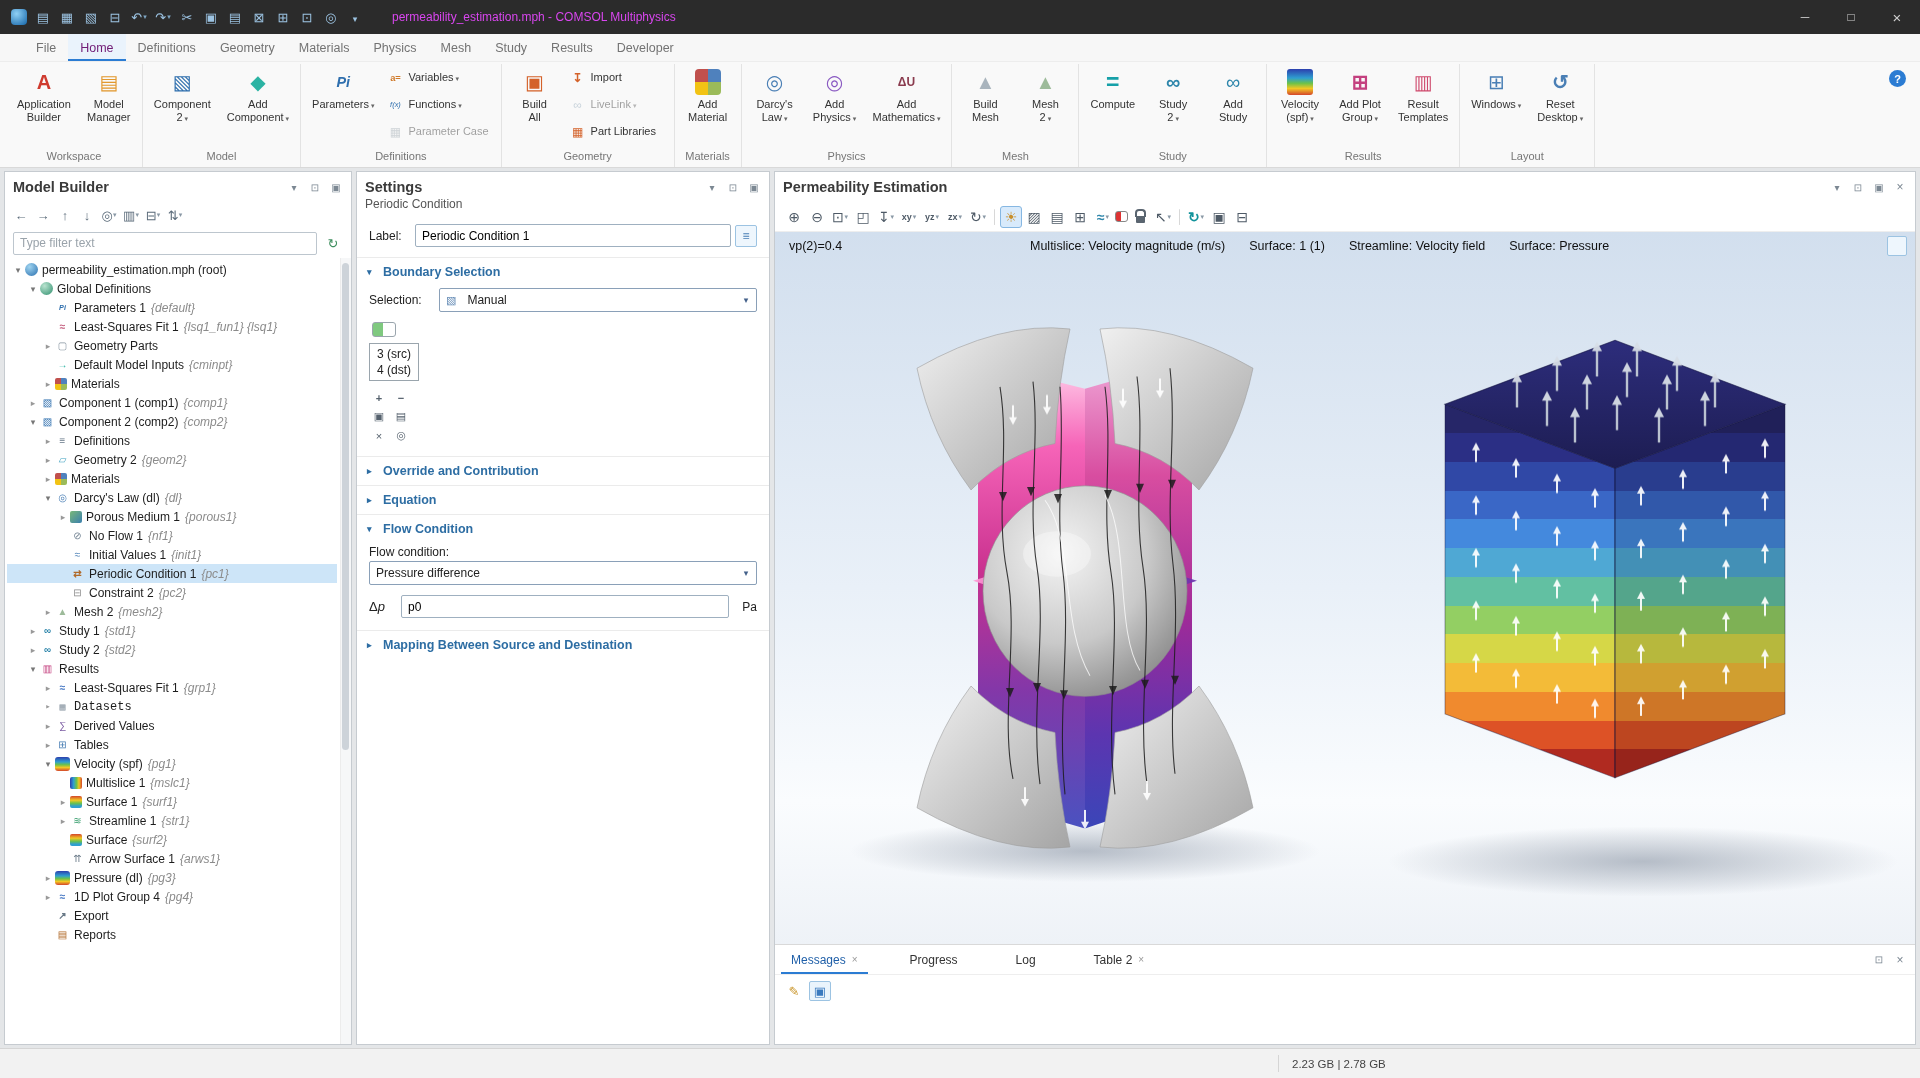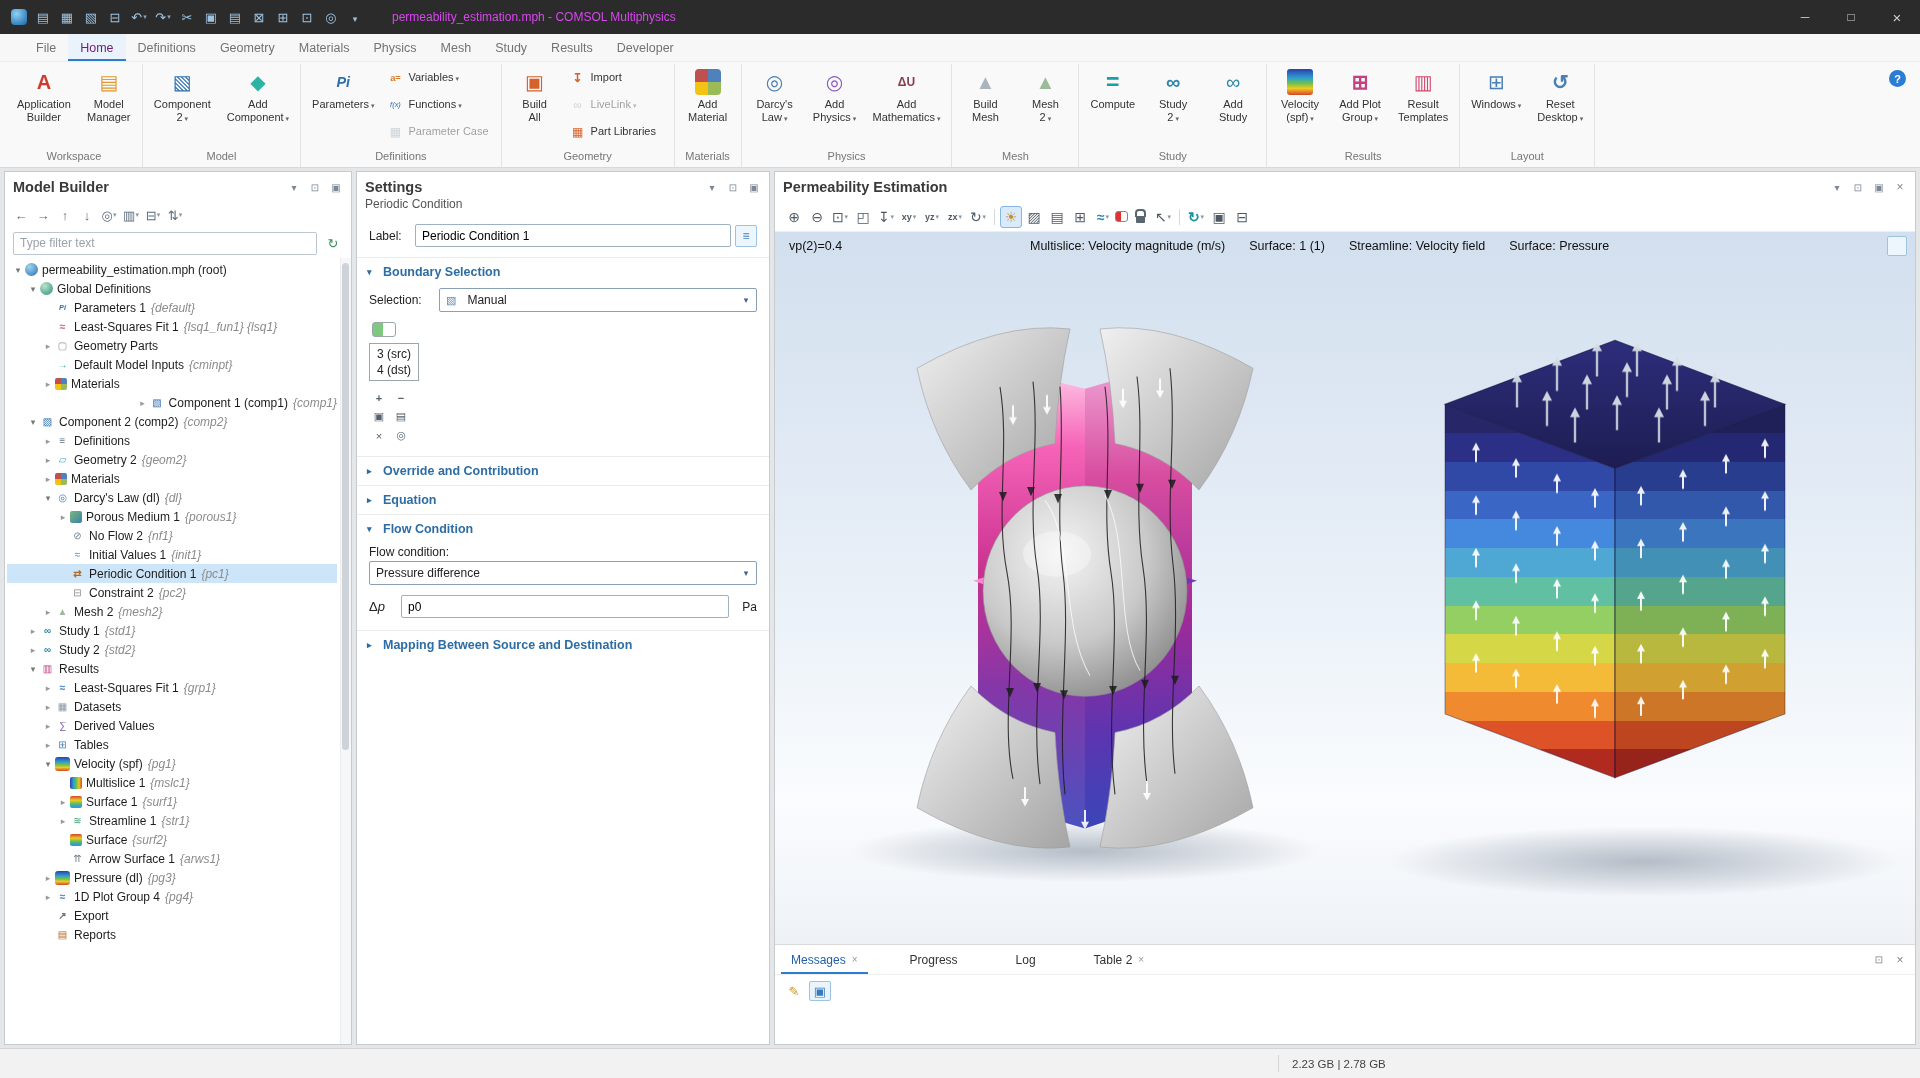--- a/index.html
+++ b/index.html
@@ -620,21 +620,21 @@
               <span class="ttag">{cminpt}</span>
             </div>
 
             <div class="trow" style="padding-left: 35px;">
               <span class="twisty collapsed"></span>
               <span class="ti materials-icon"></span>
               <span class="tname">Materials</span>
               <span class="ttag"></span>
             </div>
 
-            <div class="trow" style="padding-left: 20px; justify-content: flex-end;">
+            <div class="trow" style="padding-left: 20px;">
               <span class="twisty collapsed"></span>
               <span class="ti component-icon"></span>
               <span class="tname">Component 1 (comp1)</span>
               <span class="ttag">{comp1}</span>
             </div>
 
             <div class="trow" style="padding-left: 20px;">
               <span class="twisty expanded"></span>
               <span class="ti component-icon"></span>
               <span class="tname">Component 2 (comp2)</span>
@@ -672,21 +672,21 @@
             <div class="trow" style="padding-left: 50px;">
               <span class="twisty collapsed"></span>
               <span class="ti porous-medium-icon"></span>
               <span class="tname">Porous Medium 1</span>
               <span class="ttag">{porous1}</span>
             </div>
 
             <div class="trow" style="padding-left: 50px;">
               <span class="twisty leaf"></span>
               <span class="ti no-flow-icon"></span>
-              <span class="tname">No Flow 2</span>
+              <span class="tname">No Flow 1</span>
               <span class="ttag">{nf1}</span>
             </div>
 
             <div class="trow" style="padding-left: 50px;">
               <span class="twisty leaf"></span>
               <span class="ti initial-values-icon"></span>
               <span class="tname">Initial Values 1</span>
               <span class="ttag">{init1}</span>
             </div>
 
@@ -732,21 +732,21 @@
               <span class="ttag"></span>
             </div>
 
             <div class="trow" style="padding-left: 35px;">
               <span class="twisty collapsed"></span>
               <span class="ti plot1d-icon"></span>
               <span class="tname">Least-Squares Fit 1</span>
               <span class="ttag">{grp1}</span>
             </div>
 
-            <div class="trow" style="padding-left: 35px;">
+            <div class="trow" style="padding-left: 35px; font-family: Liberation Mono, monospace;">
               <span class="twisty collapsed"></span>
               <span class="ti datasets-icon"></span>
               <span class="tname">Datasets</span>
               <span class="ttag"></span>
             </div>
 
             <div class="trow" style="padding-left: 35px;">
               <span class="twisty collapsed"></span>
               <span class="ti derived-values-icon"></span>
               <span class="tname">Derived Values</span>

